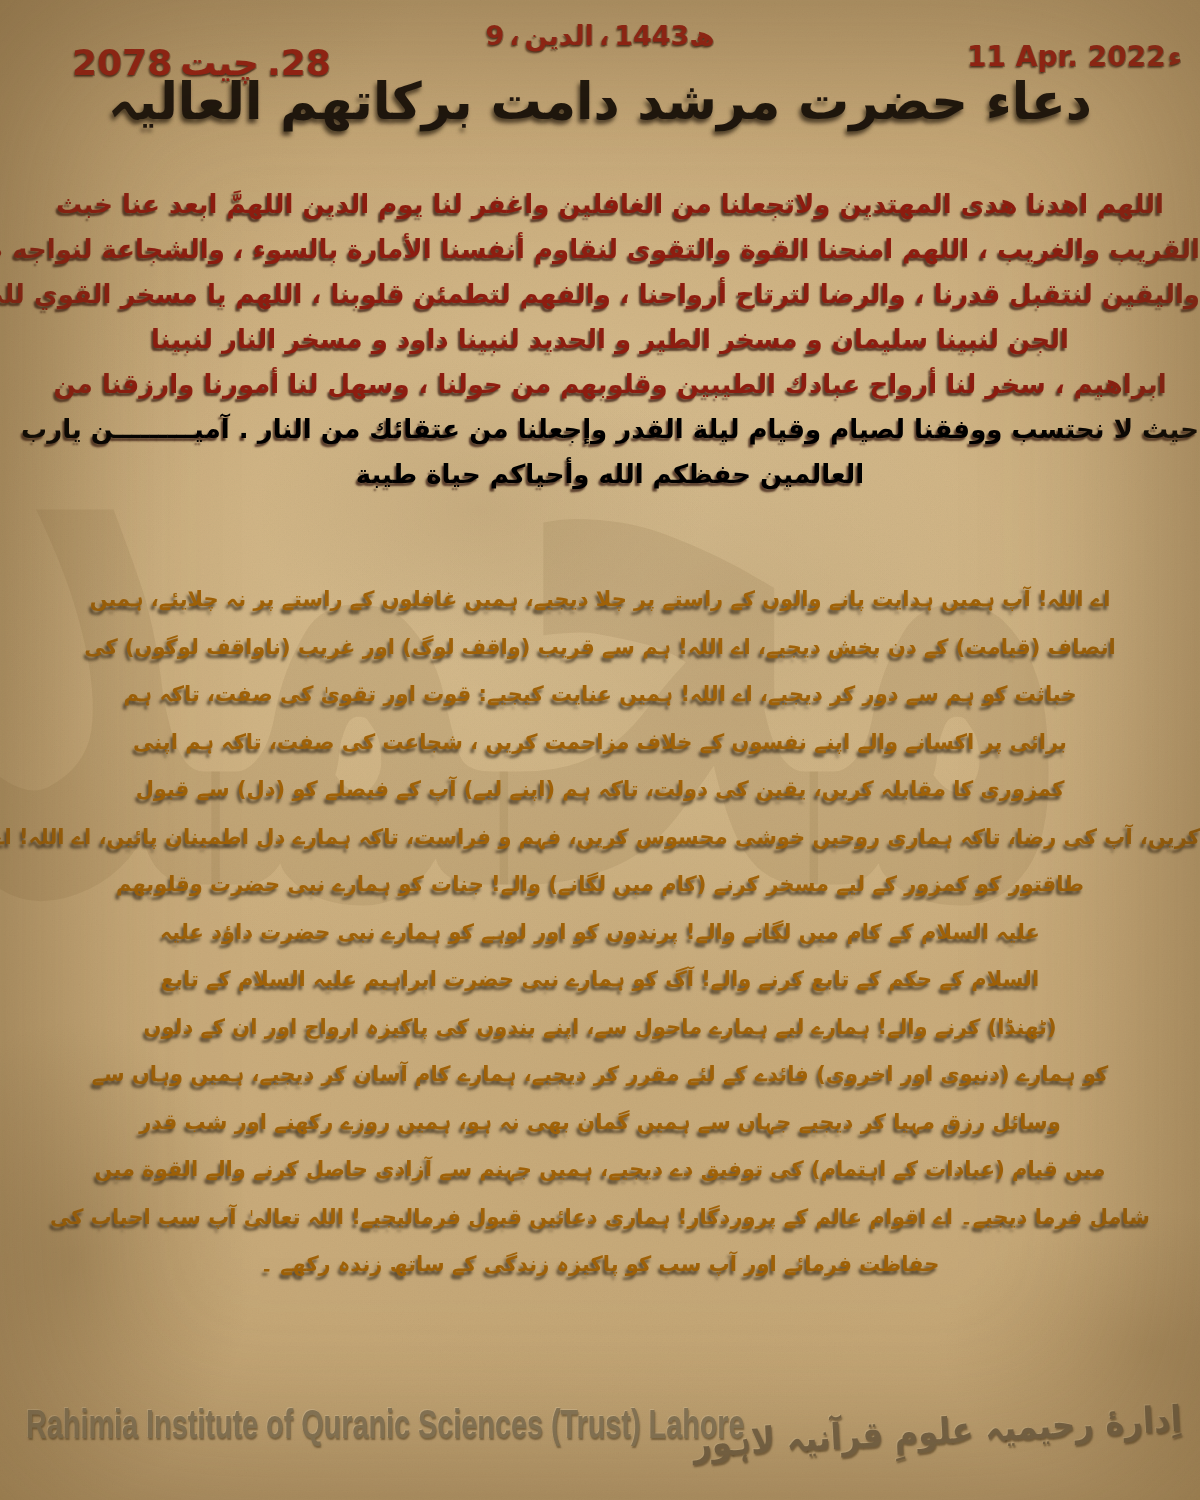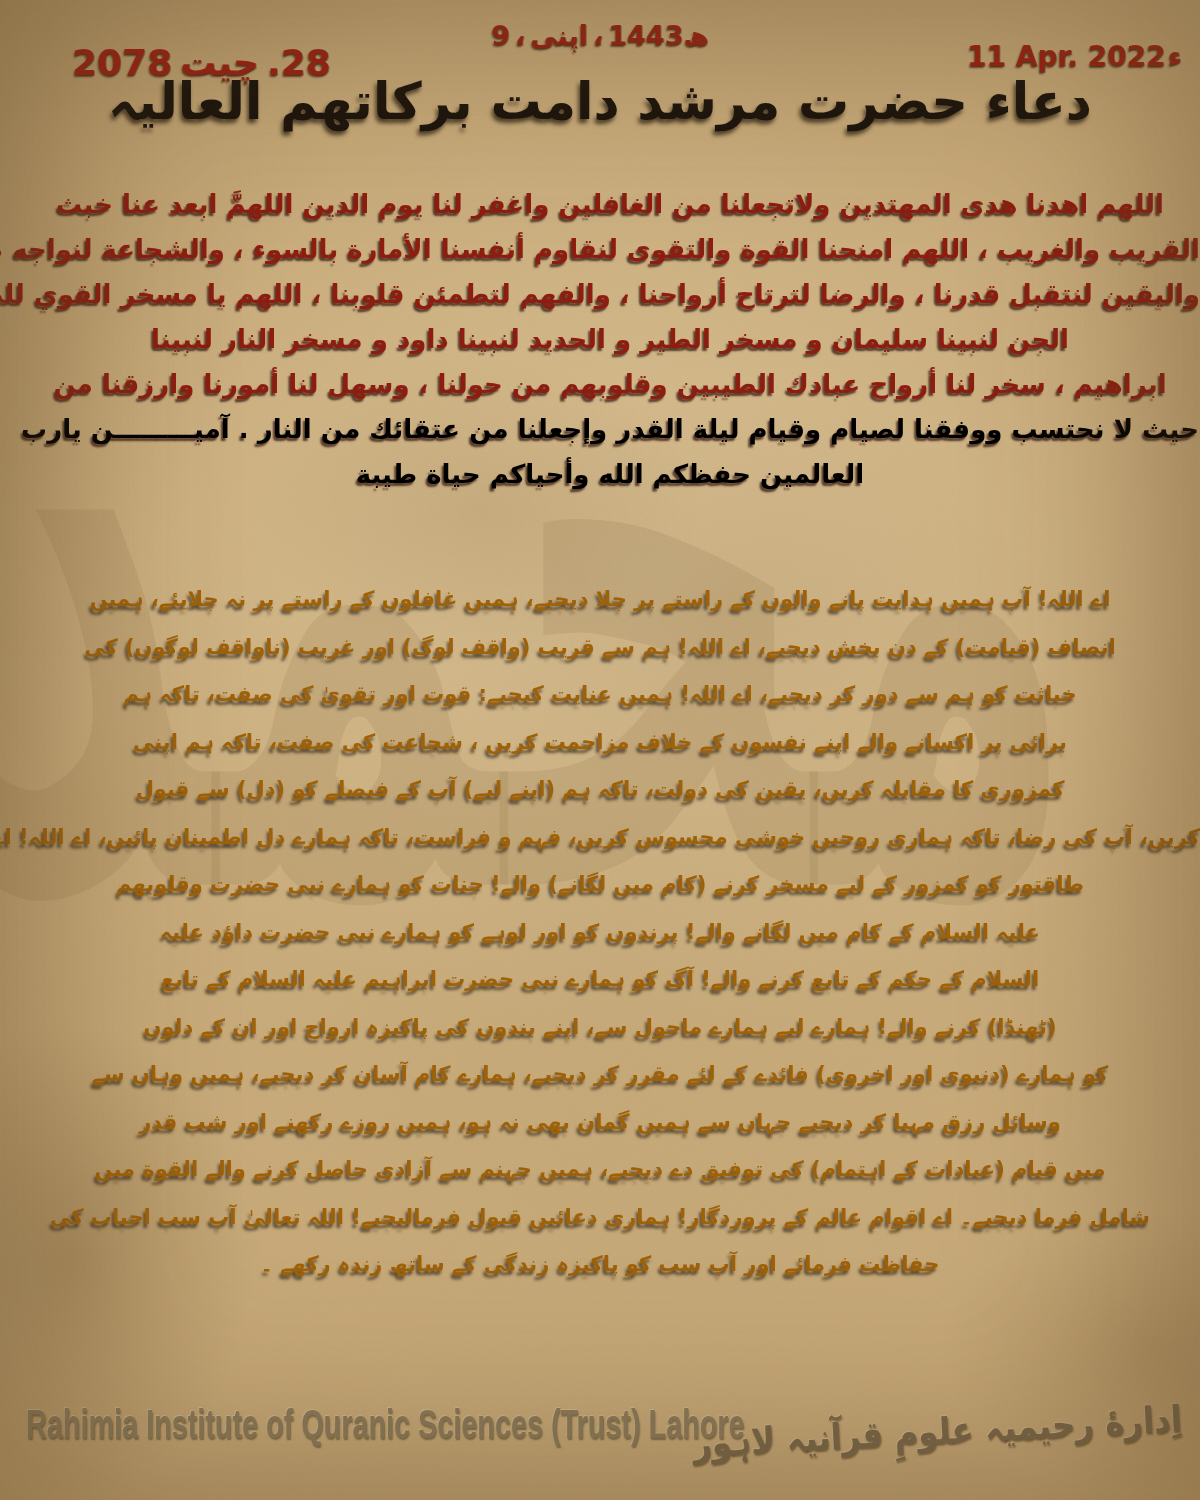--- a/index.html
+++ b/index.html
@@ -77,21 +77,21 @@
 
 <div class="hdr-row" id="hdr-bikrami">
   <span class="seg">2078</span>
   <span class="seg">چیت</span>
   <span class="seg">.28</span>
 </div>
 
 <div class="hdr-row" id="hdr-hijri">
   <span class="seg">9</span>
   <span class="seg">،</span>
-  <span class="seg">اپنی</span>
+  <span class="seg">الدين</span>
   <span class="seg">،</span>
   <span class="seg">1443ھ</span>
 </div>
 
 <div class="hdr-row" id="hdr-greg">
   <span class="seg">11 Apr. 2022</span>
   <span class="seg">ء</span>
 </div>
 
 <div class="title">دعاء حضرت مرشد دامت برکاتھم العالیہ</div>

